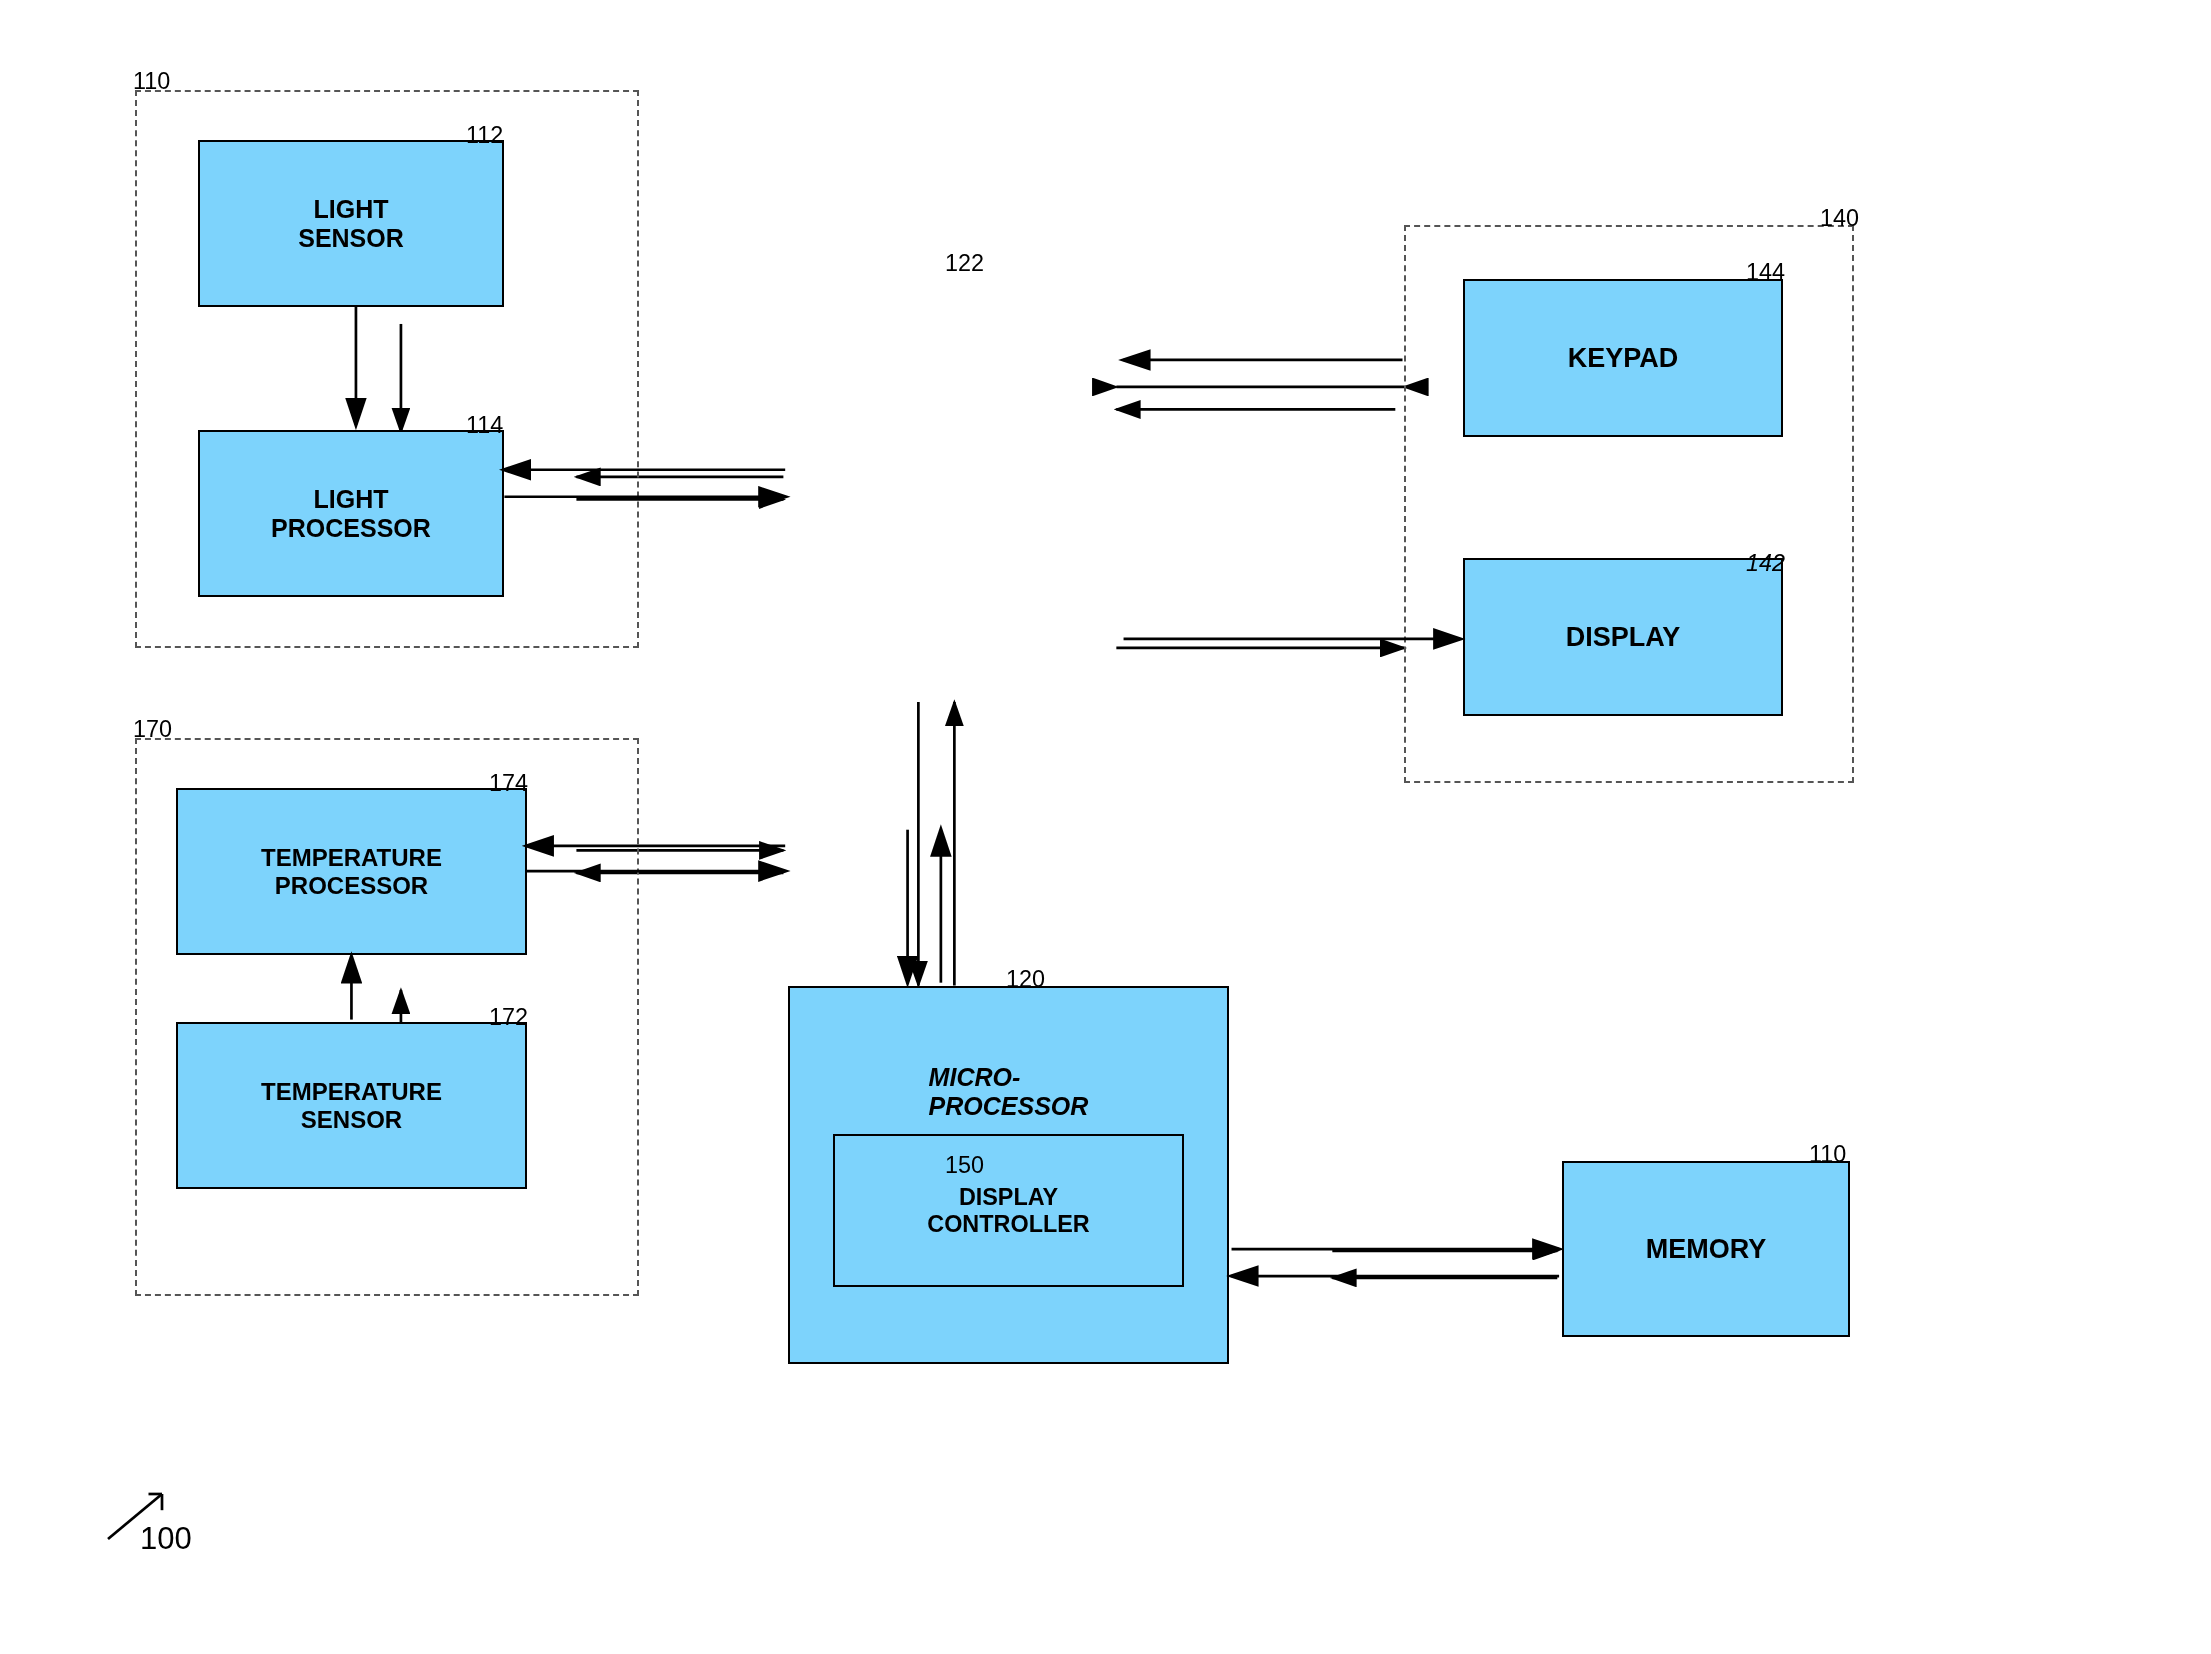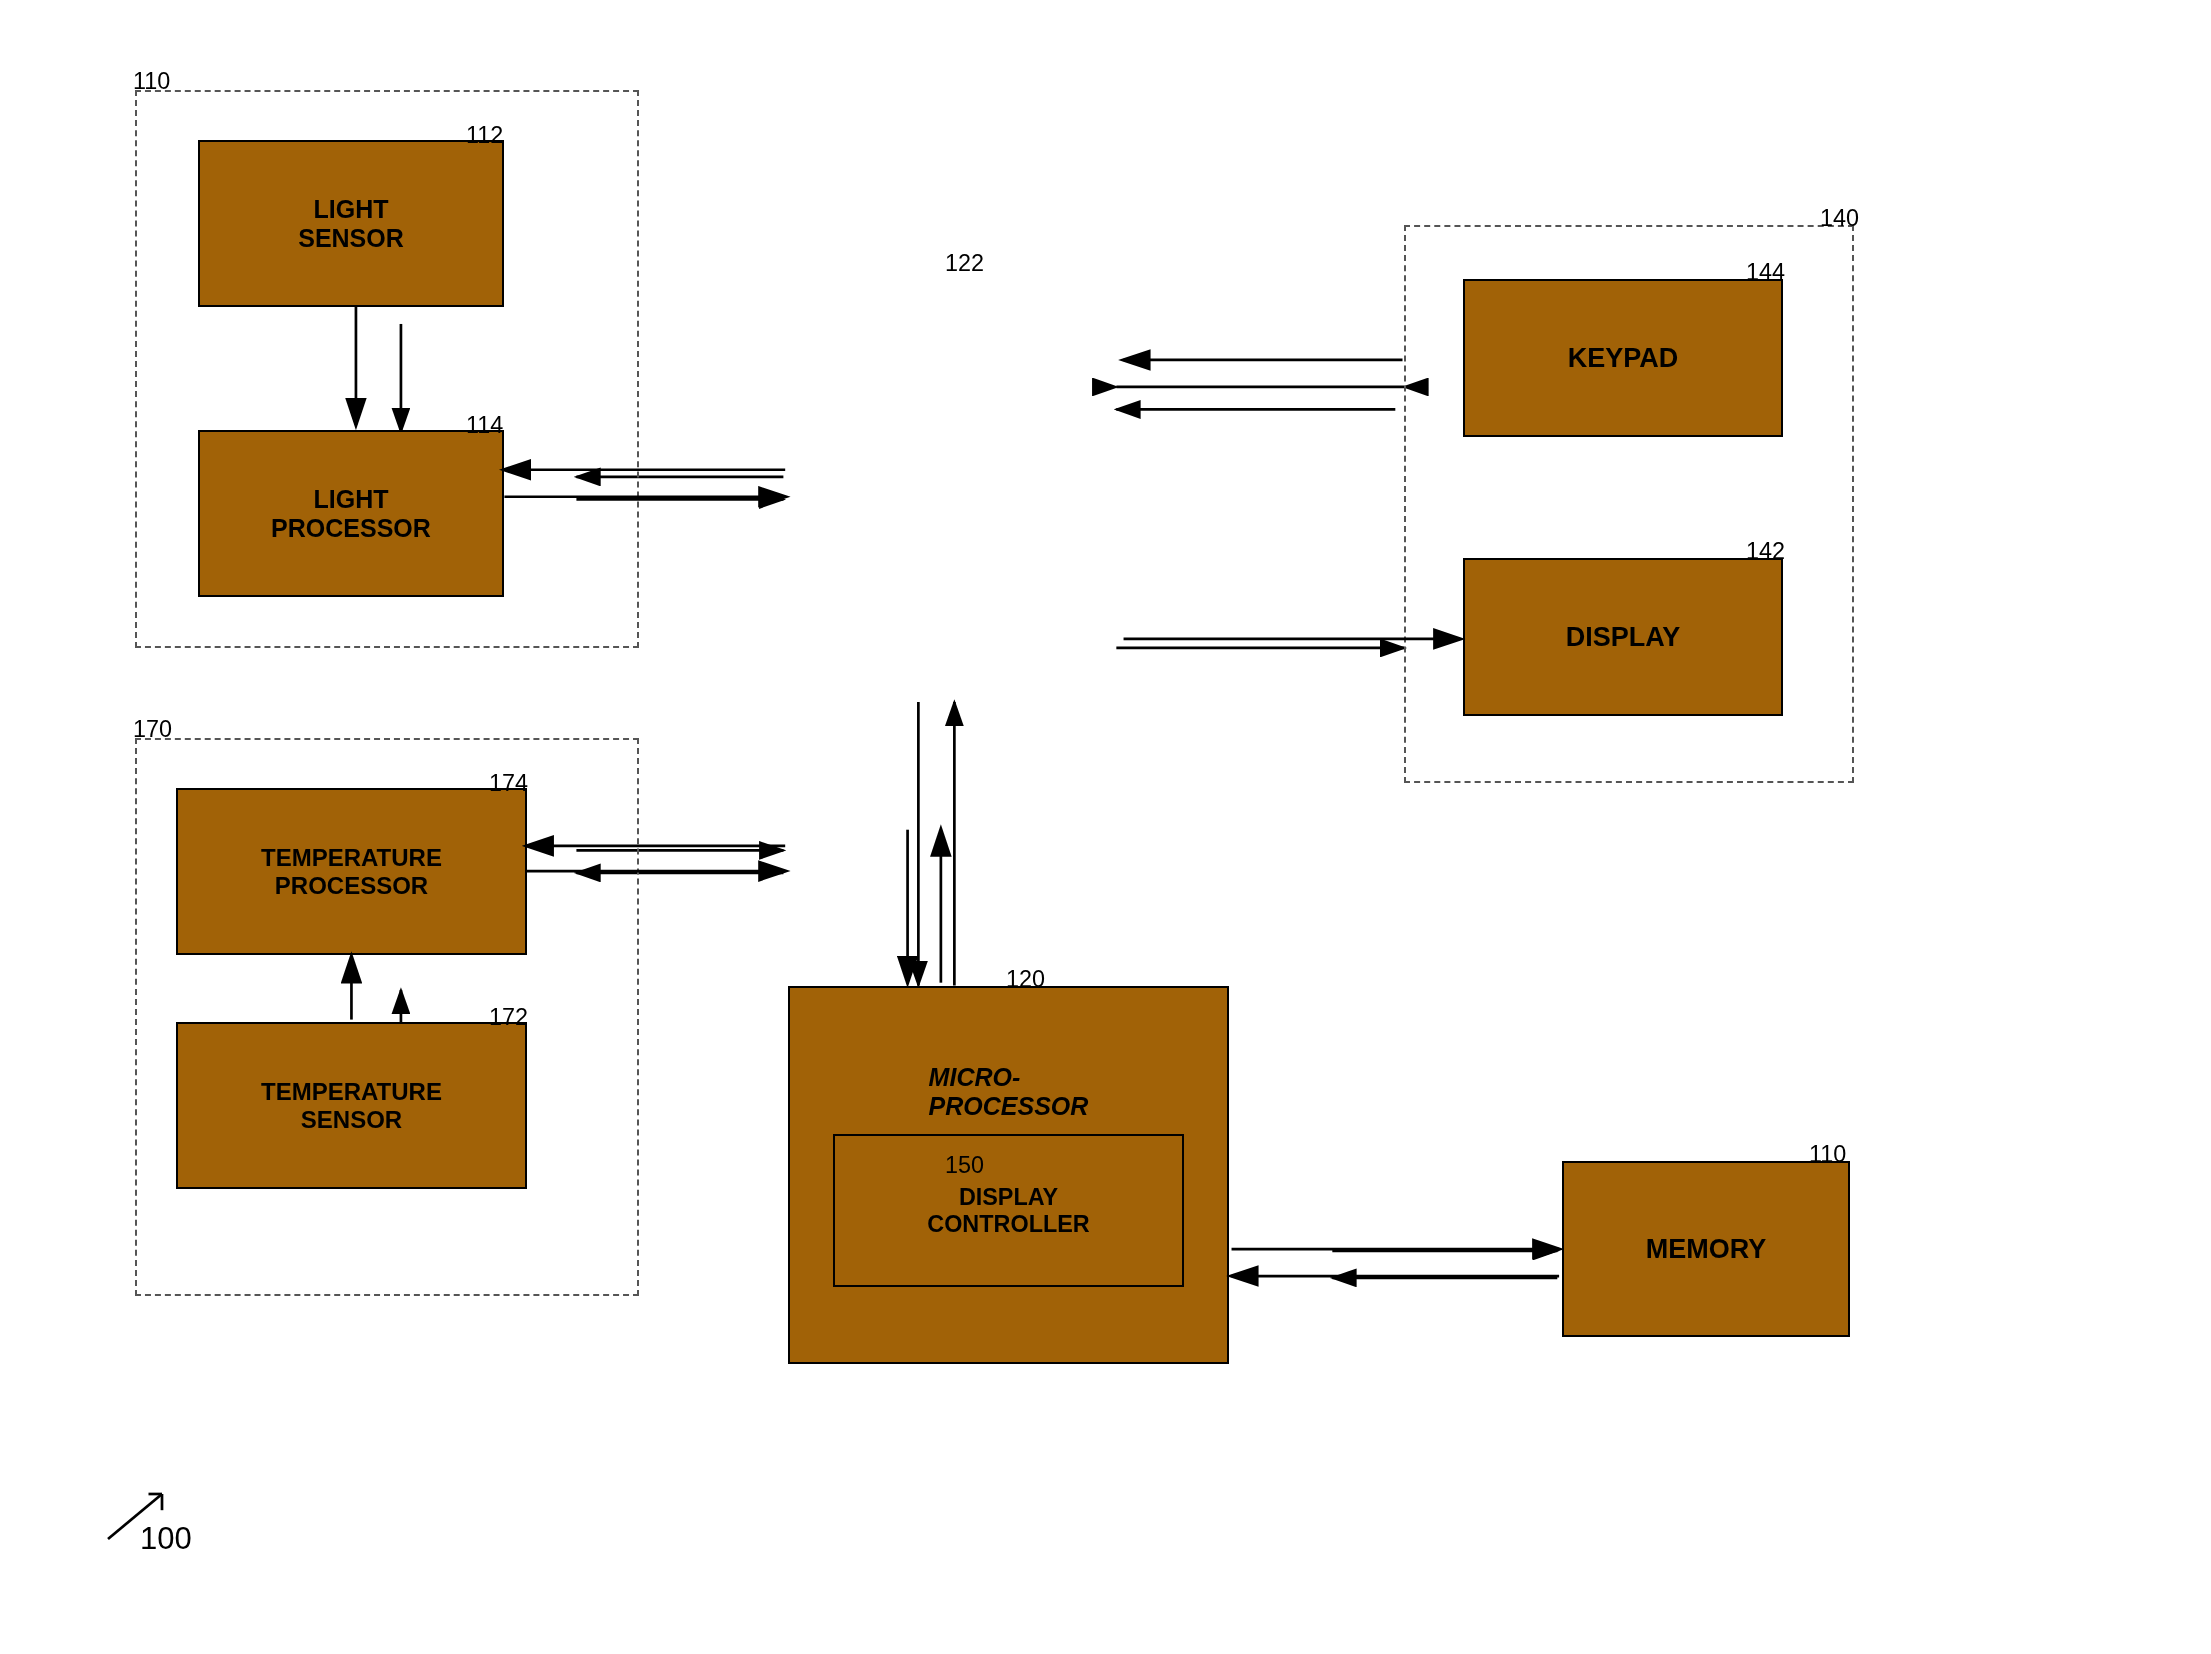--- a/index.html
+++ b/index.html
@@ -16,21 +16,21 @@
       position: absolute;
       top: 0; left: 0;
       width: 2212px;
       height: 1358px;
     }
 
     
     .box {
       position: absolute;
       border: 2.7px solid #000;
-      background: #a16207;
+      background: #7dd3fc;
       display: flex;
       align-items: center;
       justify-content: center;
       text-align: center;
       font-size: 25px;
       font-weight: bold;
       font-family: Arial, sans-serif;
     }
 
     
@@ -156,21 +156,21 @@
   <span class="ref-label" style="left:1820px; top:205px;">140</span>
 
   <div class="box" style="left:1463px; top:279px; width:320px; height:158px; font-size:27px;">
     <span>KEYPAD</span>
   </div>
   <span class="ref-label" style="left:1746px; top:259px;">144</span>
 
   <div class="box" style="left:1463px; top:558px; width:320px; height:158px; font-size:27px;">
     <span>DISPLAY</span>
   </div>
-  <span class="ref-label" style="left:1746px; top:538px;">142</span>
+  <span class="ref-label" style="left:1746px; top:550px;font-style:italic;">142</span>
 
   <span class="ref-label" style="left:140px; top:1521px; font-size:31px;">100</span>
 
   <svg style="position:absolute; left:90px; top:1476px; width:108px; height:72px;" viewBox="0 0 120 80" width="108" height="72">
     <line x1="20" y1="70" x2="80" y2="20" stroke="#000" stroke-width="3"></line>
     <line x1="80" y1="20" x2="65" y2="20" stroke="#000" stroke-width="3"></line>
     <line x1="80" y1="20" x2="80" y2="38" stroke="#000" stroke-width="3"></line>
   </svg>
 
   <svg style="position:absolute;top:0;left:0;width:2212px;height:1654px;pointer-events:none;" viewBox="0 0 2457 1838" width="2212" height="1654">

